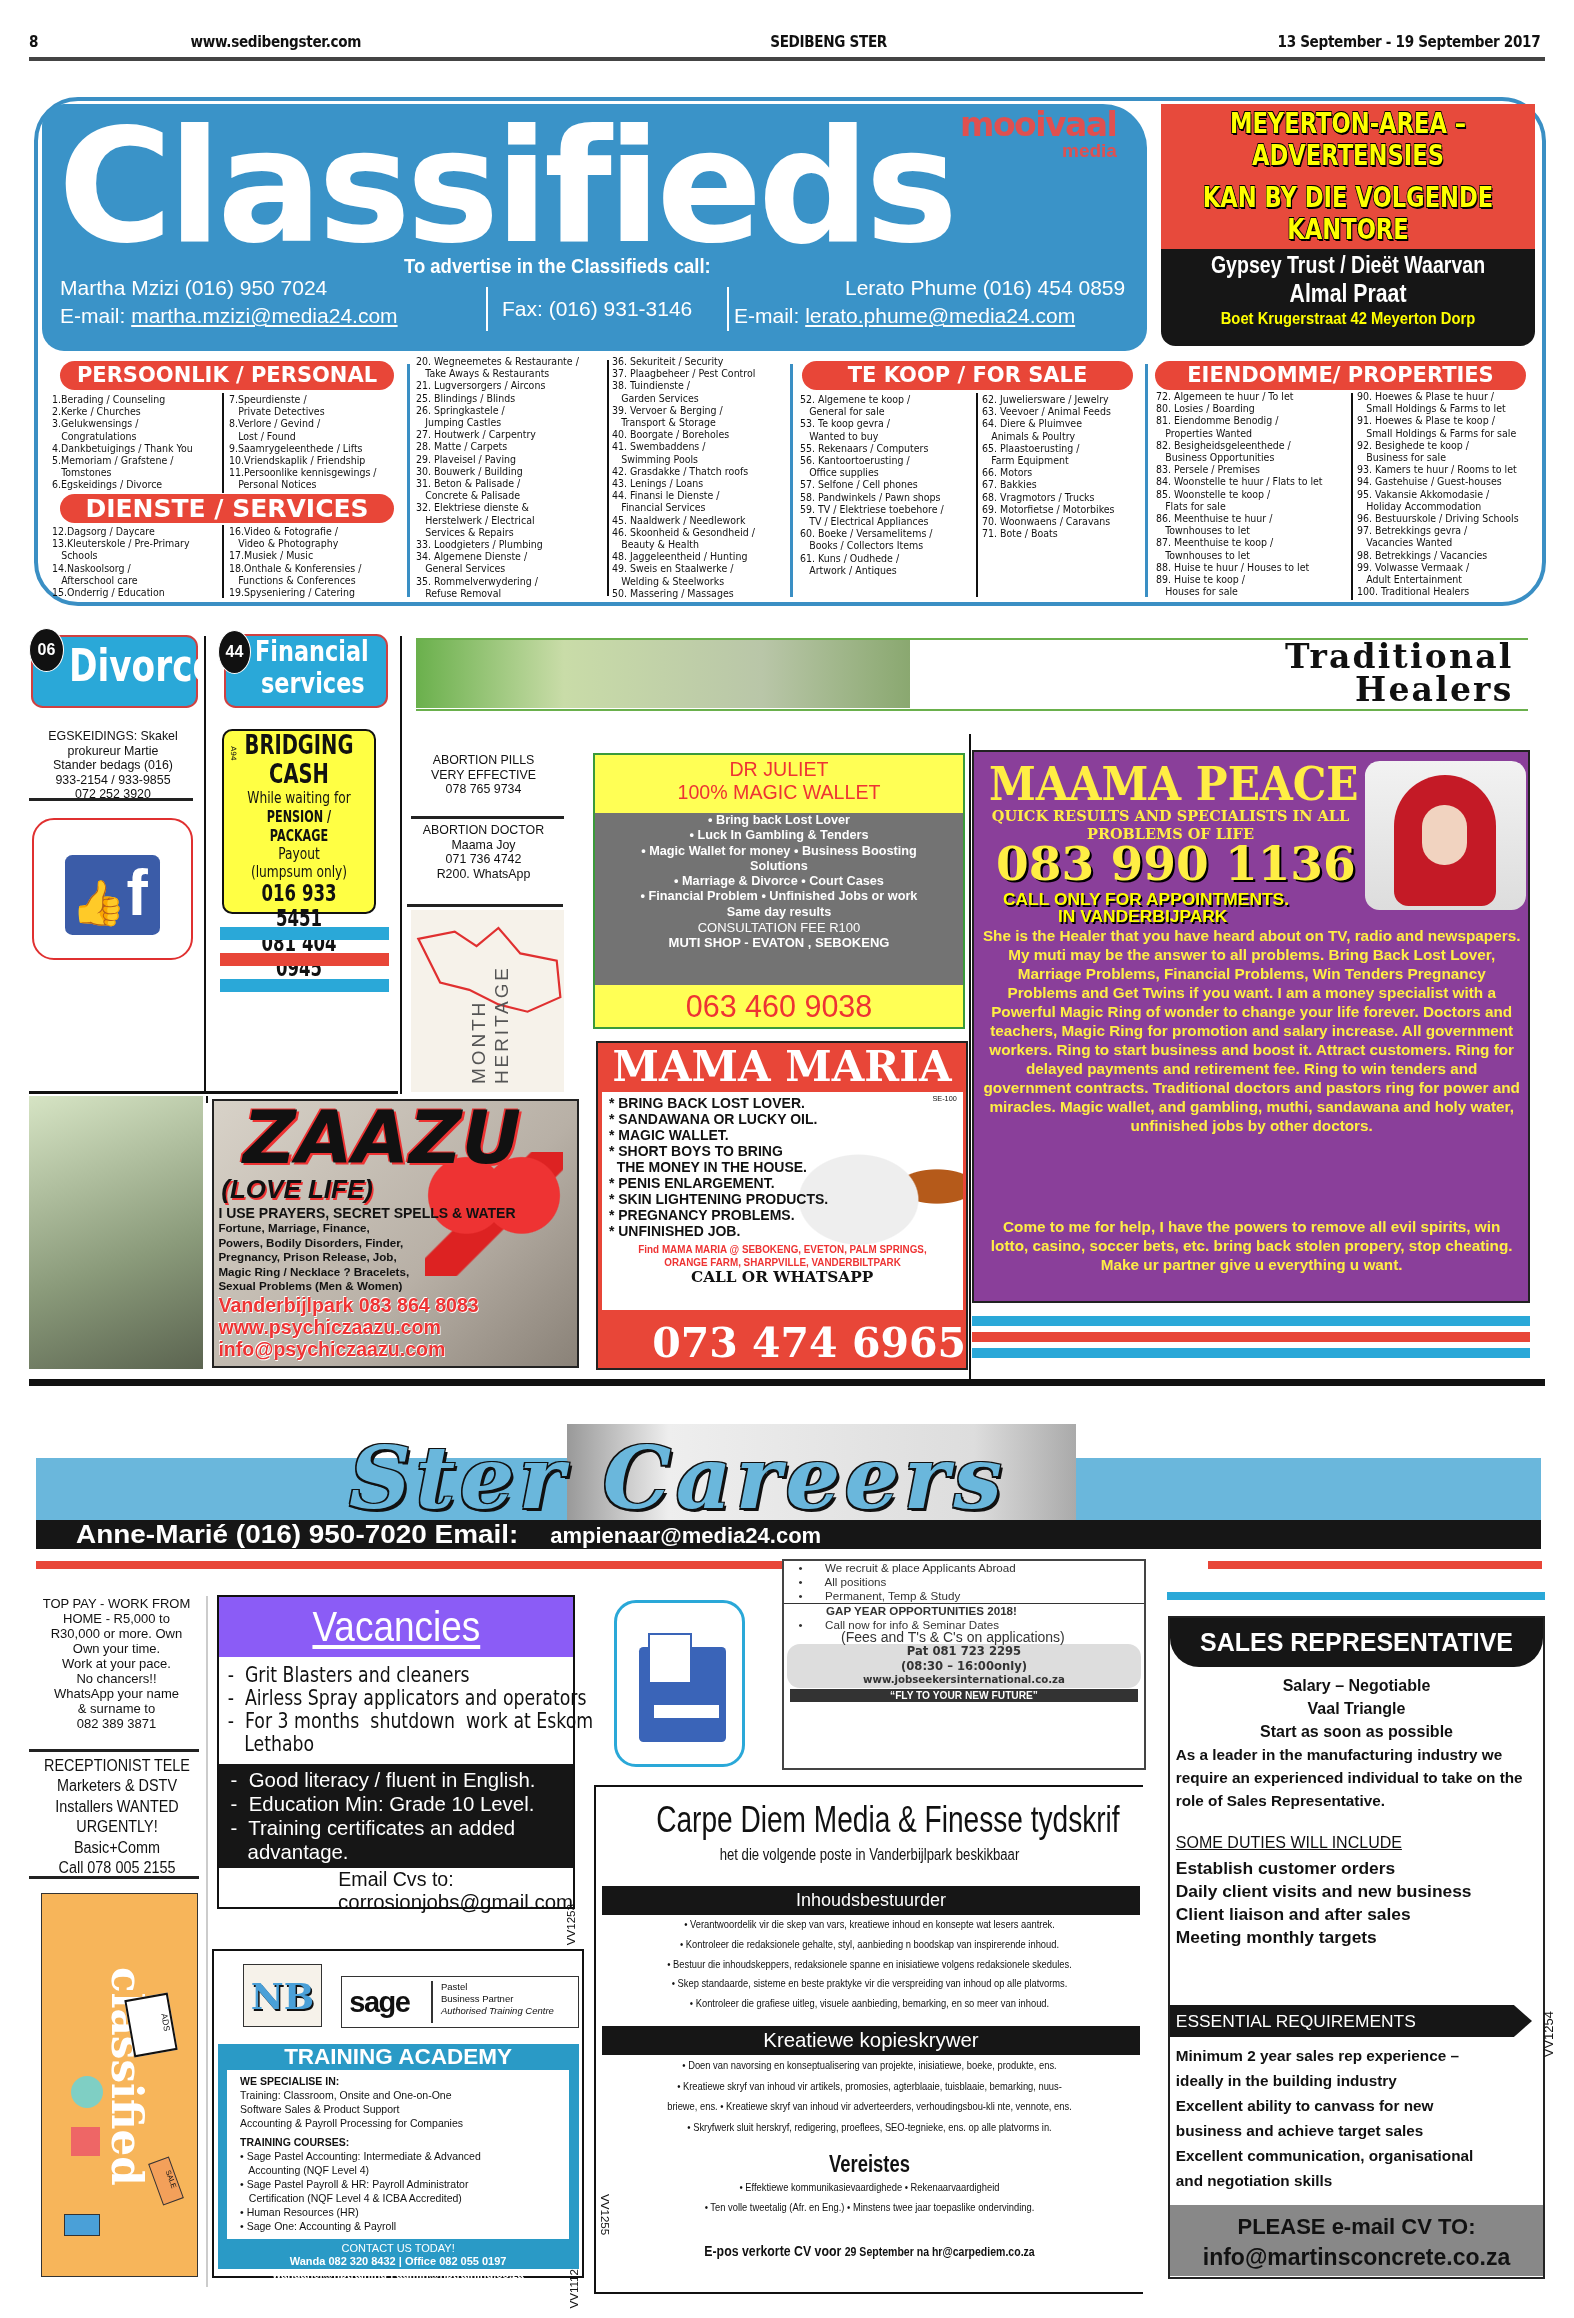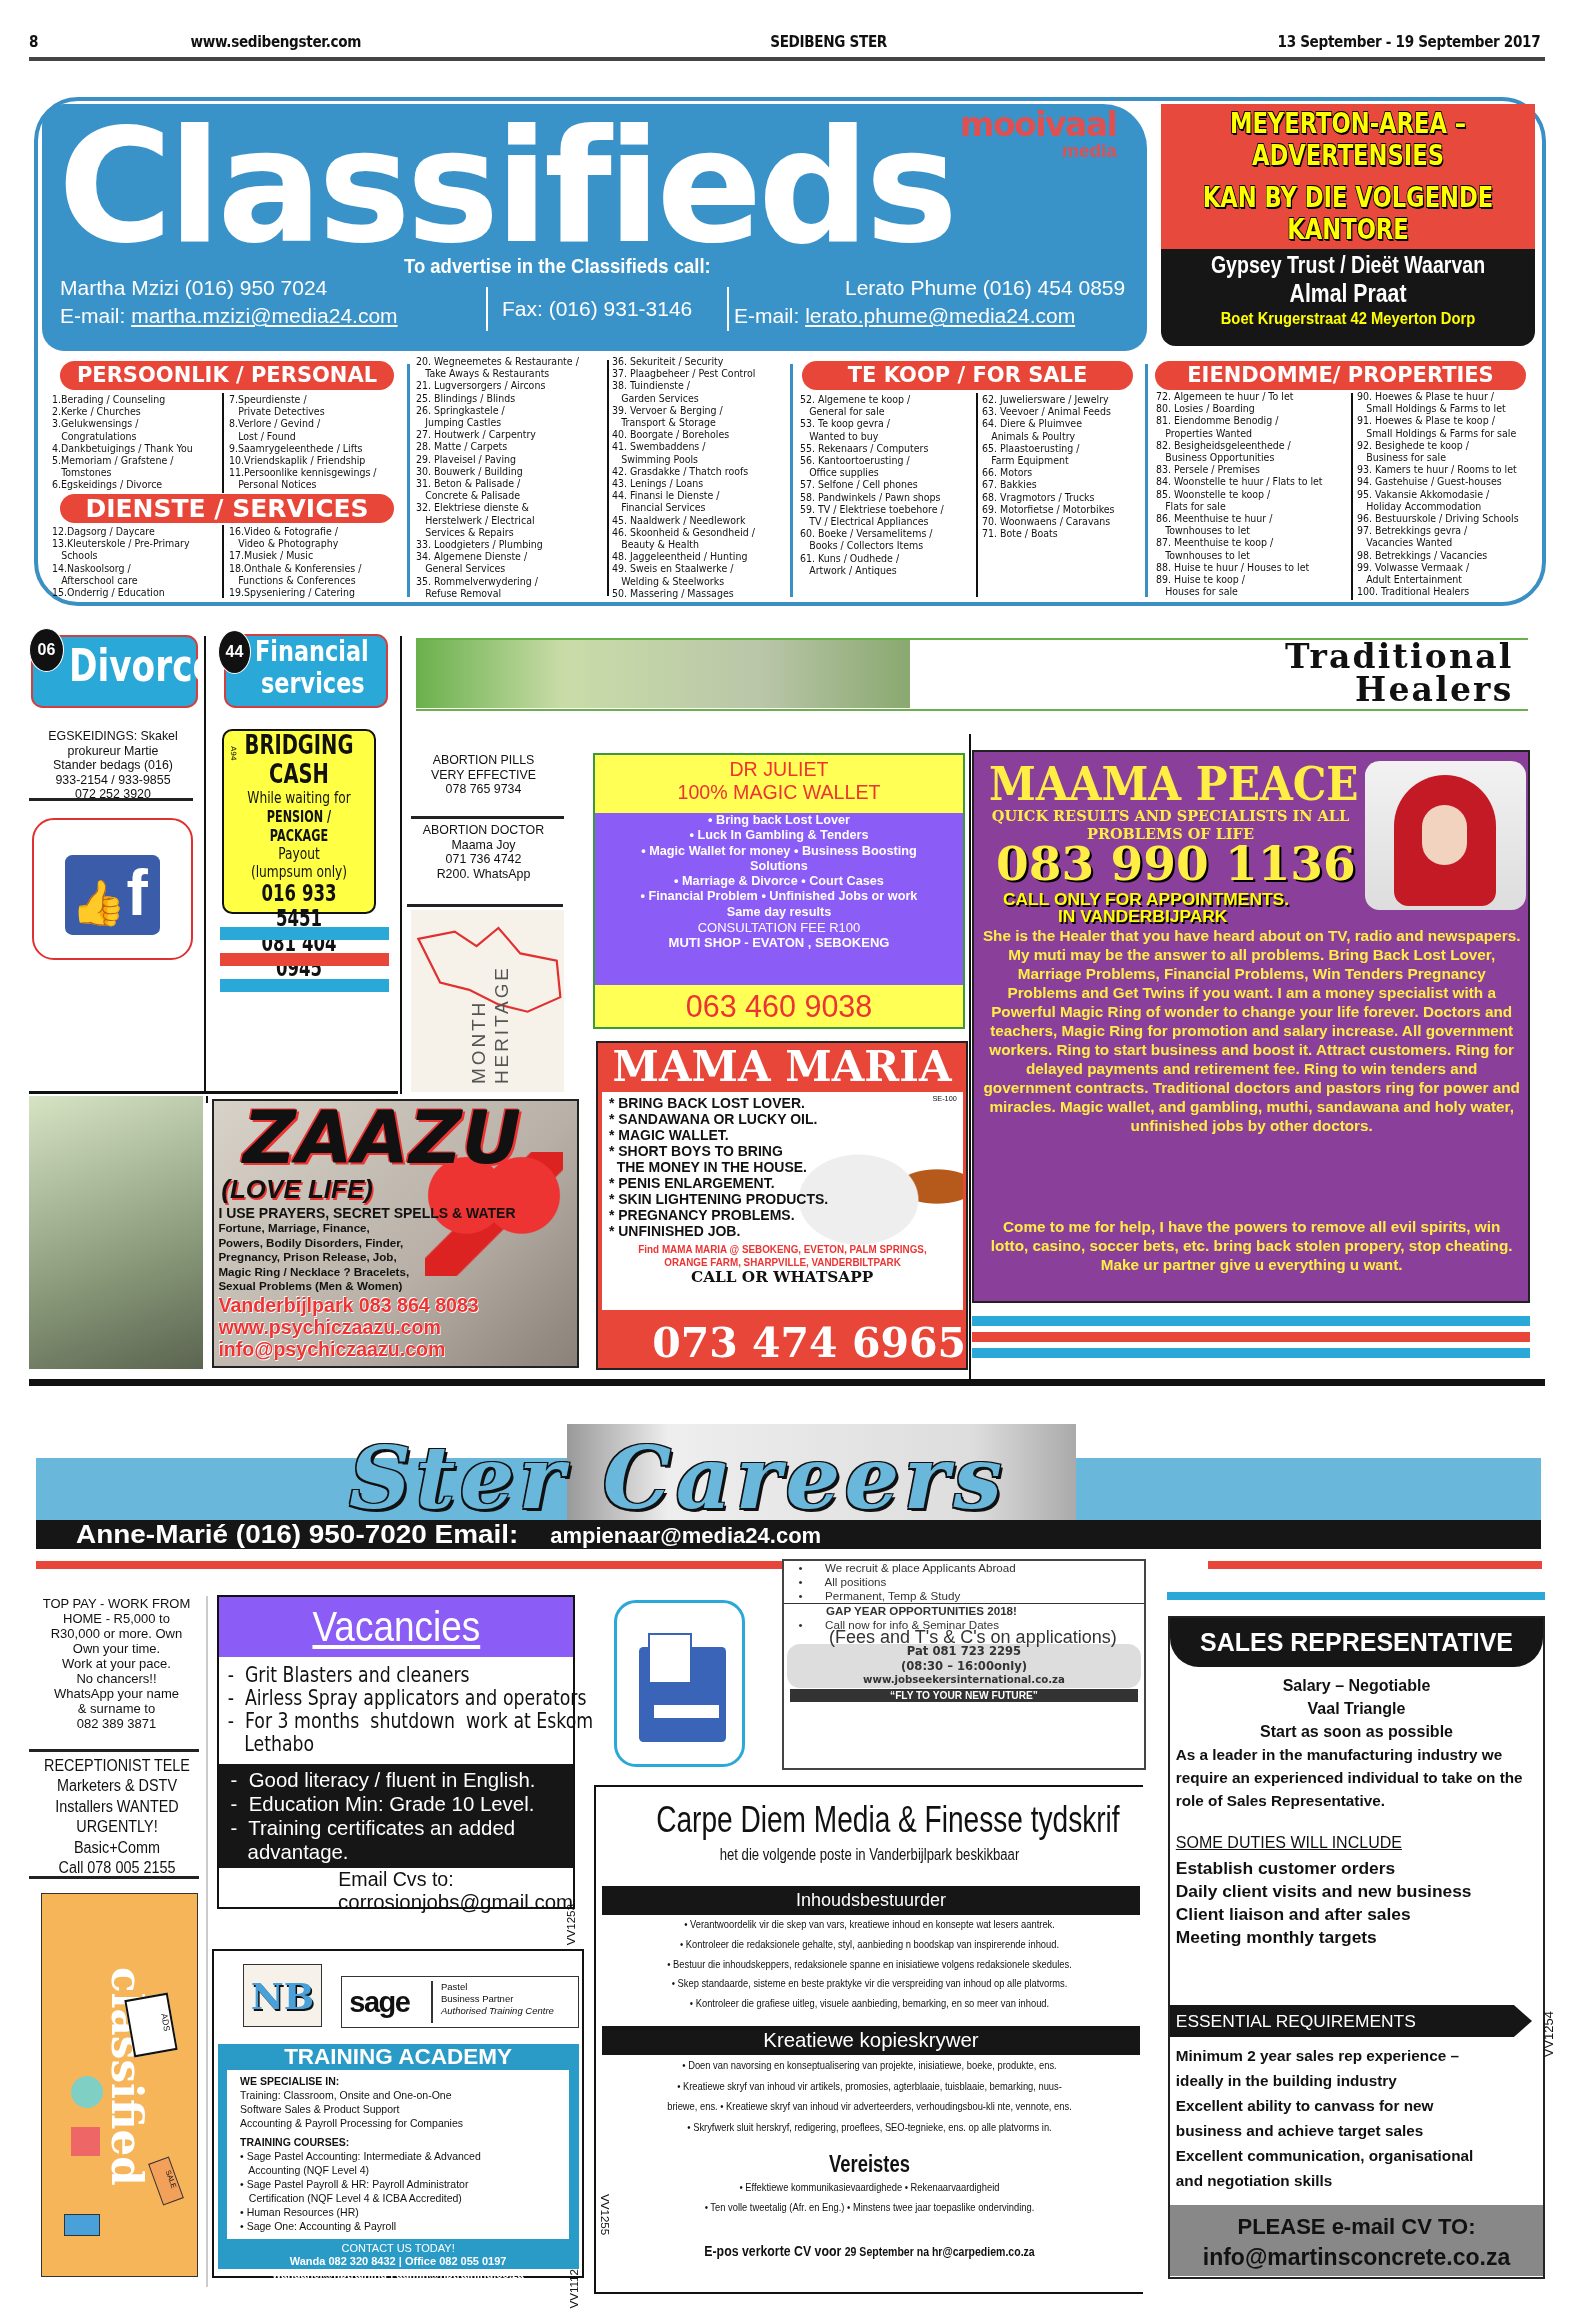--- a/index.html
+++ b/index.html
@@ -25,21 +25,21 @@
 .cat div{white-space:nowrap}
 .cat .ind{padding-left:10.2px}
 .catdiv{background:#3a8fc4;width:2.9px}
 .blackdiv{background:#111;width:2.2px}
 .cyanbox{background:#2aa8d8;border:2.2px solid #d04040;border-radius:11.6px;color:#fff;font-weight:bold;font-family:"DejaVu Sans",sans-serif}
 .numbadge{background:#111;color:#fff;border-radius:50%;font-weight:bold;text-align:center;border:1.5px solid #fff}
 .smalltxt{font-size:12.4px;text-align:center;line-height:14.5px}
 .hline{height:2.9px;background:#222}
 .stripe{height:13px}
 .ad-yellow{background:#ffff44;border:2.2px solid #111;border-radius:10.2px;text-align:center;font-weight:bold;font-family:"DejaVu Sans",sans-serif}
-.juliet{top:753px;left:593px;width:372px;height:276px;border:2.2px solid #3a9a3a;background:#8b5cf6}
+.juliet{top:753px;left:593px;width:372px;height:276px;border:2.2px solid #3a9a3a;background:#737373}
 .jy{background:#ffff55;color:#e33;text-align:center}
 .jg{color:#fff;text-align:center;font-weight:bold;font-size:12.7px;line-height:15.3px}
 .peace{top:750px;left:972px;width:558px;height:553px;background:#8a3f9a;border:2.2px solid #222;color:#ffee44;font-weight:bold}
 .mamamaria{top:1041px;left:596px;width:372px;height:329px;background:#e84638;border:2.2px solid #222}
 .zaazu{top:1099px;left:212px;width:367px;height:269px;border:2.2px solid #222;background:linear-gradient(135deg,#d8d2c8,#b8b0a6 60%,#8a8278)}
 .careers{top:1424px;left:36px;width:1505px;height:96px;background:linear-gradient(180deg,#fff 0%,#fff 35%,#6ab7dc 35%,#6ab7dc 100%)}
 .careerbar{top:1520px;left:36px;width:1505px;height:29px;background:#161616;color:#fff;font-weight:bold;font-size:25.4px}
 .vac{top:1595px;left:217px;width:358px;height:314px;border:2.2px solid #111}
 .vachead{background:#8b5cf6;color:#fff;text-align:center;font-size:42px;font-weight:normal;height:60px;line-height:60px}
 .vacbody{font-size:19px;line-height:23px;padding:7.3px 10.2px;font-family:"DejaVu Sans",sans-serif;transform-origin:left}
@@ -491,21 +491,21 @@
 </div>
 
 <div class="abs work">
   <div style="padding-left:14.5px;font-size:11.6px;line-height:14px;color:#333;border-bottom:0.7px solid #333" id="wob">
       <div style="white-space: pre;">•       We recruit &amp; place Applicants Abroad</div>
       <div style="white-space: pre;">•       All positions</div>
       <div style="white-space: pre;">•       Permanent, Temp &amp; Study</div>
     </div>
   <div style="padding-left:42px;font-size:11.6px;font-weight:bold;line-height:14px;color:#333">GAP YEAR OPPORTUNITIES 2018!</div>
   <div style="padding-left:14.5px;font-size:11.6px;line-height:13px;color:#333">• &nbsp;&nbsp;&nbsp;&nbsp;&nbsp;&nbsp;<span>Call now for info &amp; Seminar Dates</span></div>
-  <div style="padding-left:45px;font-size:18px;line-height:13px;color:#333">(Fees and T's &amp; C's on applications)</div>
+  <div style="padding-left:57px;font-size:14px;line-height:13px;color:#333">(Fees and T's &amp; C's on applications)</div>
   <div style="margin:0 2.9px;background:#ddd;border-radius:13px;text-align:center;font-weight:900;font-family:'DejaVu Sans',sans-serif;color:#333;font-size:11.6px;line-height:14.5px">
     <div>Pat 081 723 2295</div>
     <div>(08:30 – 16:00only)</div>
     <div style="font-size:10.2px">www.jobseekersinternational.co.za</div>
   </div>
   <div style="margin:1.5px 5.8px;background:#333;color:#fff;text-align:center;font-weight:900;font-size:10.2px;line-height:13px">“FLY TO YOUR NEW FUTURE”</div>
 </div>
 
 <div class="abs carpe">
   <div style="text-align:center;font-size:36px;margin-top:11.6px;transform:scaleX(.78);white-space:nowrap">Carpe Diem Media &amp; Finesse tydskrif</div>

